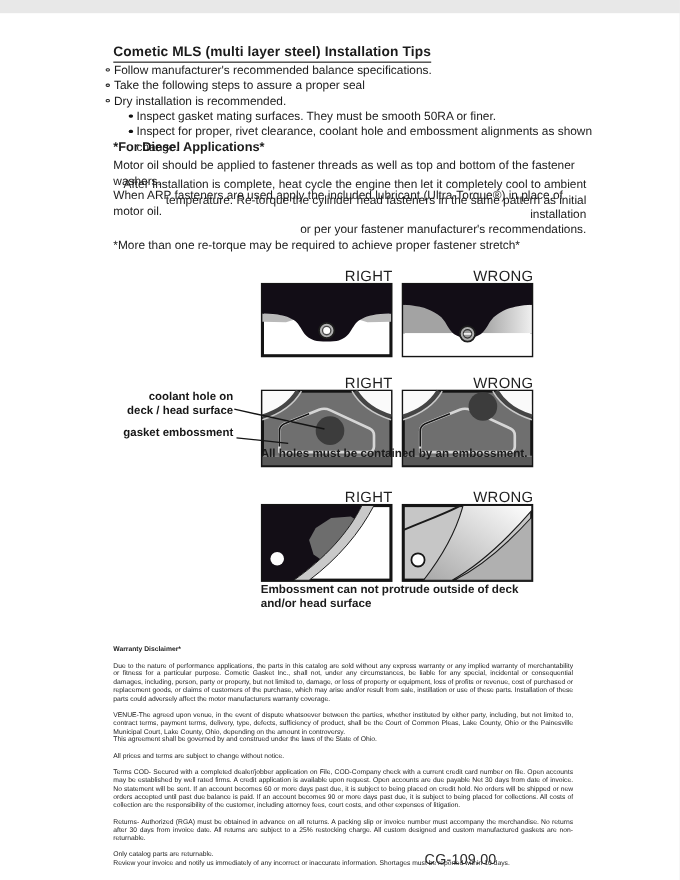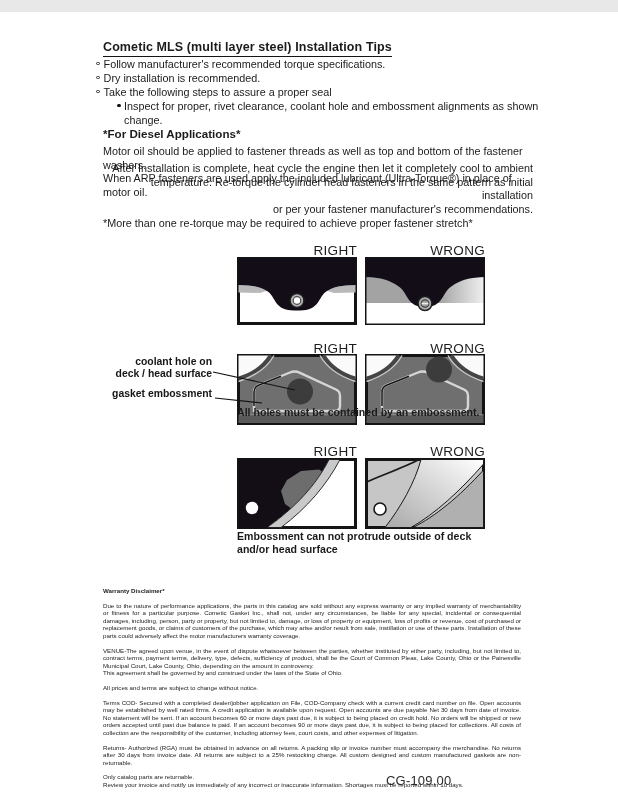--- a/index.html
+++ b/index.html
@@ -53,29 +53,33 @@
 </head>
 <body>
 
 <div class="page">
 
   <div class="abs title">Cometic MLS (multi layer steel) Installation Tips</div>
 
   <div class="abs tips">
     <div class="tip-row">
       <span class="marker-open"></span>
-      <span>Follow manufacturer's recommended torque specifications.</span>
+      <span>Follow manufacturer's recommended balance specifications.</span>
+    </div>
+    <div class="tip-row">
+      <span class="marker-open"></span>
+      <span>Take the following steps to assure a proper seal</span>
     </div>
     <div class="tip-row">
       <span class="marker-open"></span>
       <span>Dry installation is recommended.</span>
     </div>
-    <div class="tip-row">
-      <span class="marker-open"></span>
-      <span>Take the following steps to assure a proper seal</span>
+    <div class="tip-row sub">
+      <span class="marker-dot"></span>
+      <span>Inspect gasket mating surfaces.  They must be smooth 50RA or finer.</span>
     </div>
     <div class="tip-row sub">
       <span class="marker-dot"></span>
       <span>Inspect for proper, rivet clearance, coolant hole and embossment alignments as shown change.</span>
     </div>
   </div>
 
   <div class="abs diesel-heading">*For Diesel Applications*</div>
   <div class="abs body-para p1">Motor oil should be applied to fastener threads as well as top and bottom of the fastener washers.
 When ARP fasteners are used apply the included lubricant (Ultra-Torque®) in place of motor oil.</div>

